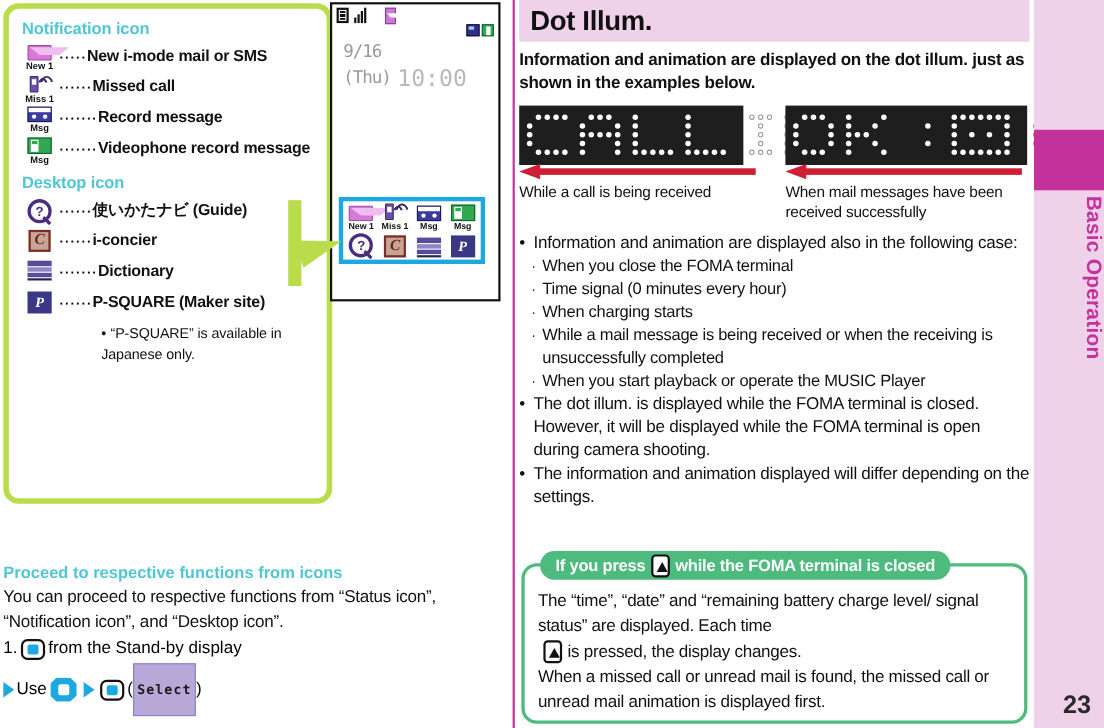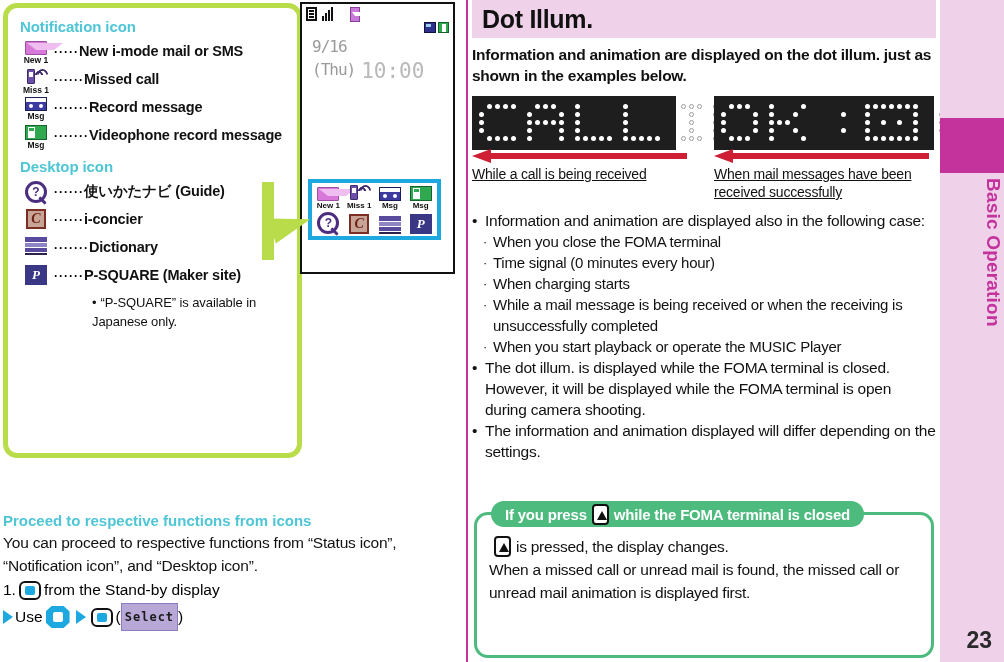--- a/index.html
+++ b/index.html
@@ -197,21 +197,21 @@
     vertical-align:middle;margin:0 3px;border-radius:3px;
     clip-path:polygon(25% 0,75% 0,100% 25%,100% 75%,75% 100%,25% 100%,0 75%,0 25%);
   }
   .key-nav:after{content:"";position:absolute;left:7px;top:6px;width:10px;height:10px;
     background:#fff;border-radius:2px;}
   .tri{display:inline-block;width:0;height:0;border-top:7px solid transparent;
     border-bottom:7px solid transparent;border-left:10px solid #1EA8E0;
     vertical-align:middle;margin:0 2px 0 0;}
   .select-chip{
     display:inline-block;background:#B7A8D8;color:#1a1a1a;font-size:12px;font-weight:bold;
-    font-family:"DejaVu Sans Mono", monospace;padding:1px 3px;vertical-align:middle;
+    font-family:"DejaVu Sans Mono", monospace;padding:11px 3px;vertical-align:middle;
     letter-spacing:1px;border:1px solid #8d7cc0;
   }
 
   
   #right-col{position:absolute;left:472px;top:0;width:464px;height:662px;}
   #dot-title-bar{
     background:#EFD2EA;height:38px;display:flex;align-items:center;padding-left:10px;
   }
   #dot-title{font-size:25px;font-weight:bold;color:#111;letter-spacing:-.3px;}
   #dot-lead{
@@ -229,21 +229,21 @@
   .led-col{display:grid;grid-template-rows:repeat(5,8px);}
   .dot{width:8px;height:8px;display:block;position:relative;}
   .dot i{position:absolute;left:1px;top:1px;width:5px;height:5px;border-radius:50%;display:block;}
   .dot.on i{background:#ffffff;}
   .dot.off i{background:transparent;border:1px solid #9a9a9a;width:3px;height:3px;}
   .red-arrow{position:relative;height:14px;margin-top:-1px;width:215px;}
   .red-arrow .bar{position:absolute;right:0;top:4px;height:6px;left:18px;background:#CF1F35;}
   .red-arrow .tip{position:absolute;left:0;top:0;width:0;height:0;
     border-top:7px solid transparent;border-bottom:7px solid transparent;
     border-right:19px solid #CF1F35;}
-  .led-caption{font-size:14px;color:#111;line-height:18px;margin-top:2px;letter-spacing:-.2px;text-decoration:underline;}
+  .led-caption{font-size:14px;color:#111;line-height:18px;margin-top:2px;letter-spacing:-.2px;}
 
   #dot-notes{margin-top:9px;}
   .note{display:flex;font-size:15.5px;color:#111;line-height:21px;letter-spacing:-.25px;}
   .note .bullet{flex:0 0 13px;}
   .note .bullet.small{flex:0 0 10px;font-size:13px;}
   .sublist{margin-left:11px;}
   .note.sub{font-size:15px;line-height:21px;}
 
   
   #press-panel{
@@ -1358,20 +1358,21 @@
     </div>
 
     <div id="press-panel">
       <div id="press-header">
         <span>If you press</span>
         <span class="key-up"></span>
         <span>while the FOMA terminal is closed</span>
       </div>
       <div id="press-body">
         <span class="line2">
+          <span>The “time”, “date” and “remaining battery charge level/ signal status” are displayed. Each time</span>
           <span class="key-up"></span>
           <span>is pressed, the display changes.</span>
         </span>
         <div style="margin-top:0">When a missed call or unread mail is found, the missed call or unread mail animation is displayed first.</div>
       </div>
     </div>
   </div>
 
   <div id="side-rail">
     <div class="tab-block"></div>

